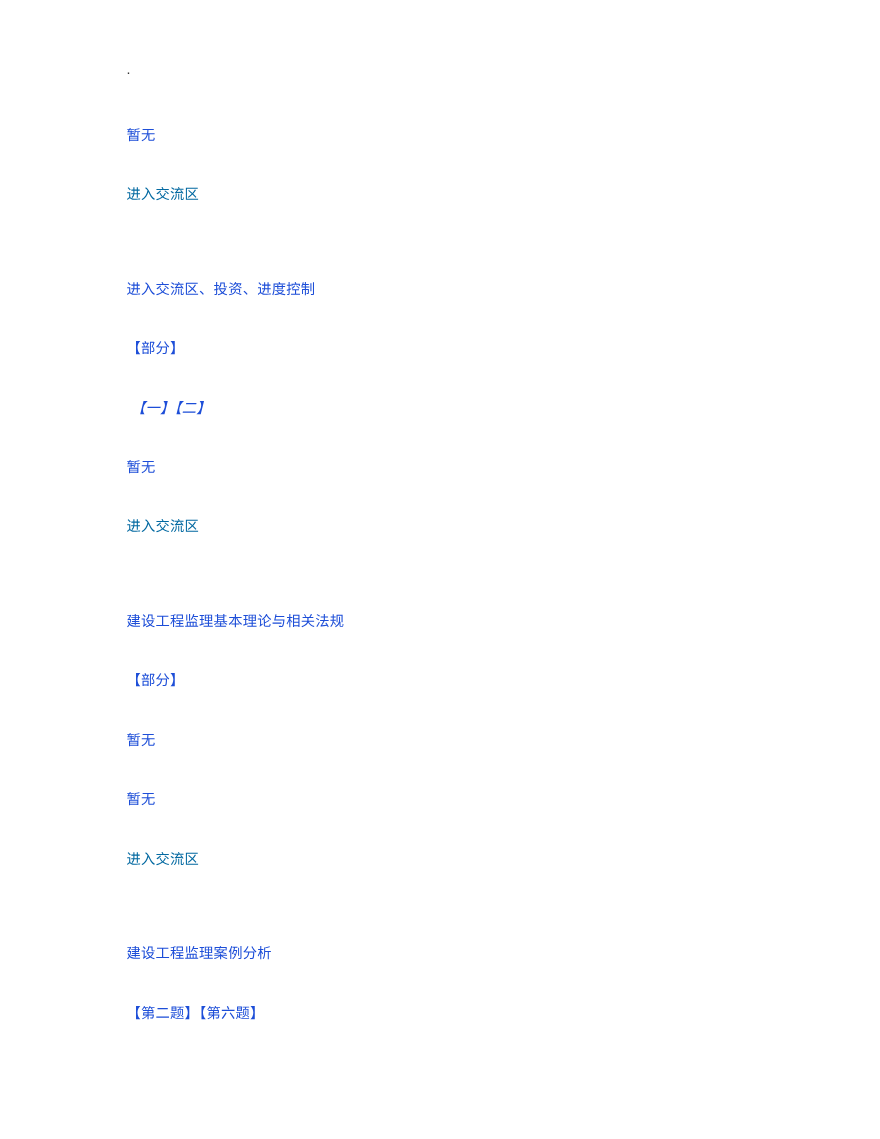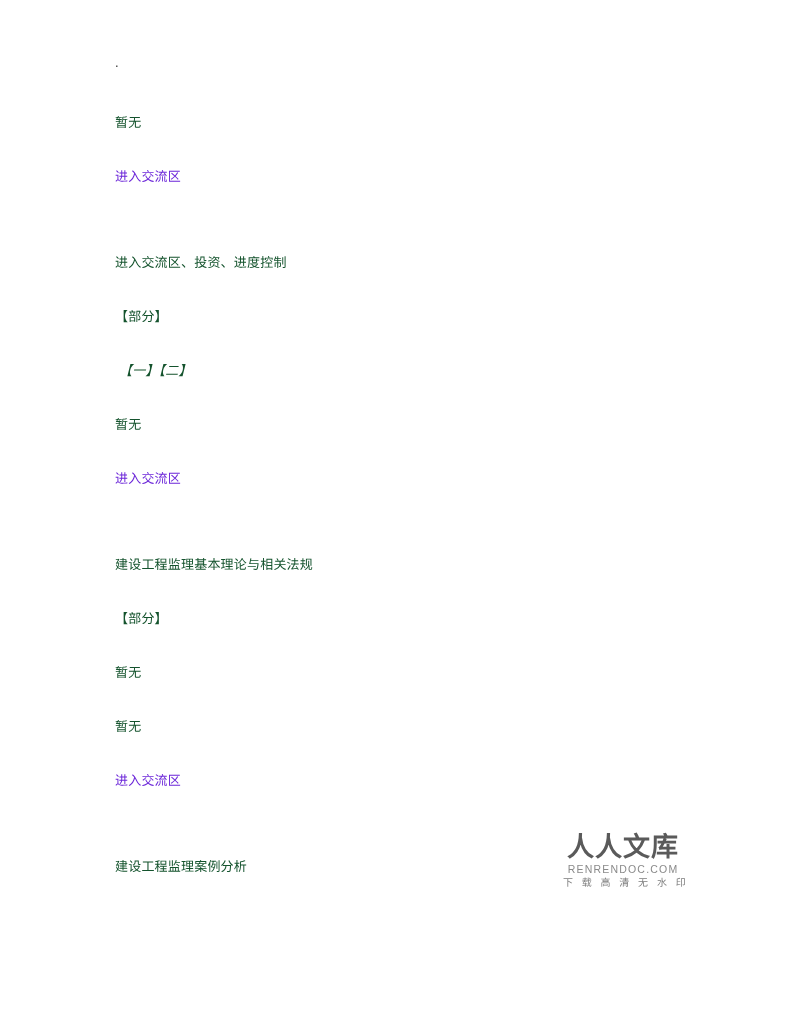--- a/index.html
+++ b/index.html
@@ -24,30 +24,30 @@
   }
   .content {
     position: absolute;
     left: 115px;
     top: 0;
     width: 600px;
   }
   .line {
     font-size: 13px;
     line-height: 18px;
-    color: #14532d;
+    color: #1d4ed8;
     white-space: pre;
     letter-spacing: 0.2px;
   }
   .line.dot {
     font-size: 13px;
     color: #333333;
   }
   .line.link {
-    color: #6d28d9;
+    color: #0369a1;
   }
   .line.indent {
     padding-left: 4px;
     font-style: italic;
   }
 
   
   .watermark {
     position: absolute;
     left: 563px;
@@ -125,21 +125,17 @@
 
     <div class="line">暂无</div>
     <div style="height:36px"></div>
 
     <div class="line link">进入交流区</div>
     <div style="height:68px"></div>
 
     <div class="line">建设工程监理案例分析</div>
     <div style="height:36px"></div>
 
+    <div class="line">【第二题】【第六题】</div>
   </div>
 
-  <div class="watermark">
-    <div class="wm-main">人人文库</div>
-    <div class="wm-sub">RENRENDOC.COM</div>
-    <div class="wm-sub2">下 载 高 清 无 水 印</div>
-  </div>
 
 </div>
 
 </body></html>

